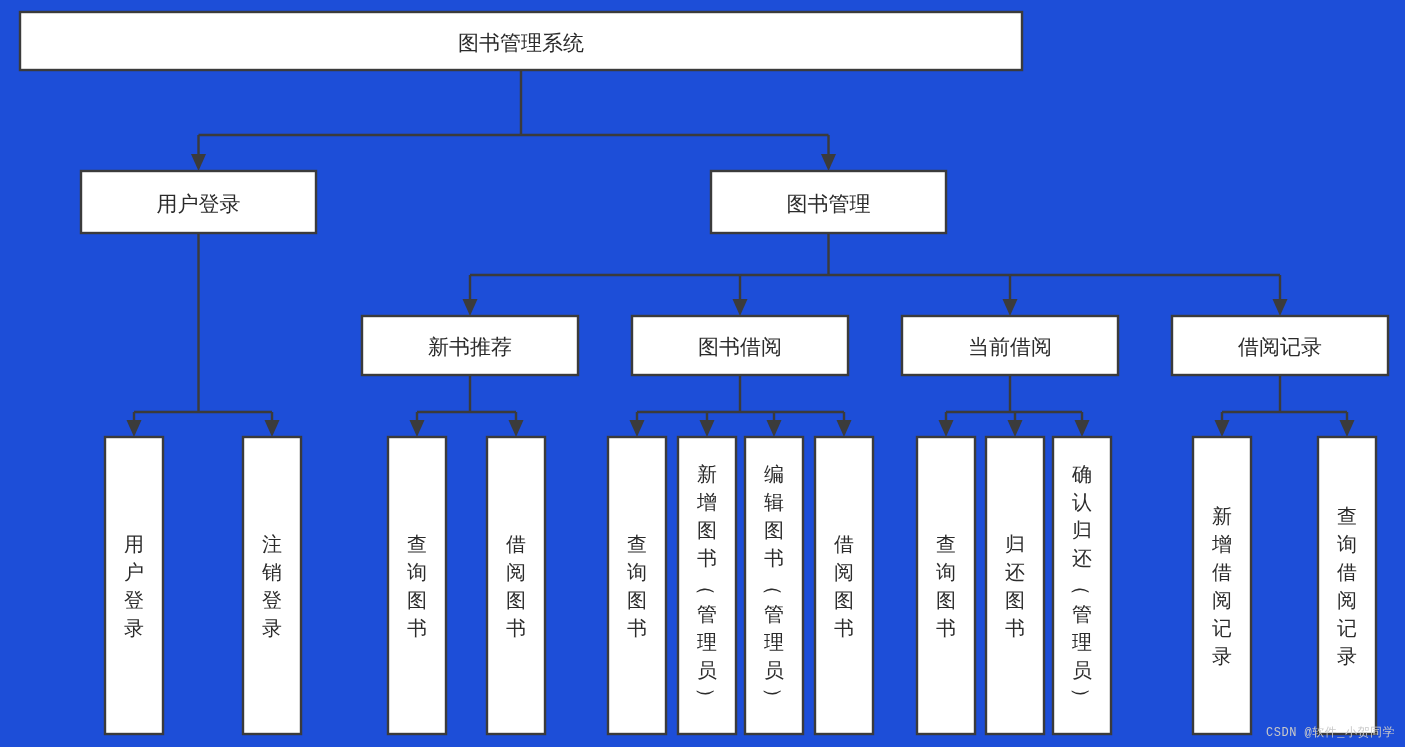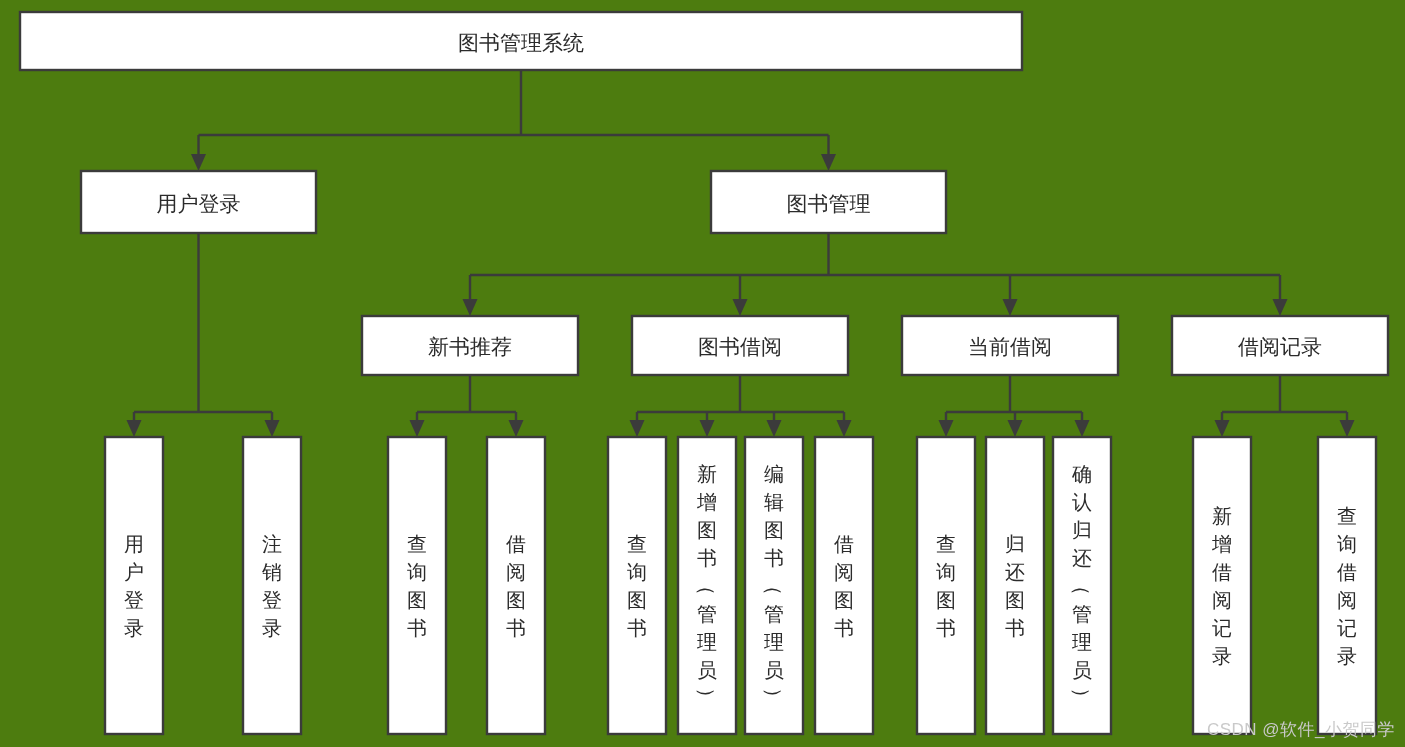--- a/index.html
+++ b/index.html
@@ -11,21 +11,21 @@
   body {
     width: 1405px;
     height: 747px;
     overflow: hidden;
     font-family: "Liberation Sans", "DejaVu Sans", sans-serif;
   }
   #diagram-root {
     position: relative;
     width: 1405px;
     height: 747px;
-    background: #4d7c0f;
+    background: #1d4ed8;
   }
   svg.diagram-canvas {
     position: absolute;
     left: 0;
     top: 0;
     width: 1405px;
     height: 747px;
     display: block;
   }
   .node-box {
@@ -52,22 +52,22 @@
     stroke-linecap: butt;
   }
   .arrow-head {
     fill: #3b3b3b;
     stroke: none;
   }
   .watermark-text {
     position: absolute;
     right: 10px;
     bottom: 6px;
-    font-family: Liberation Sans, sans-serif;
-    font-size: 17px;
+    font-family: Liberation Mono, monospace;
+    font-size: 12px;
     color: #c9c9c9;
     letter-spacing: 0.5px;
     user-select: none;
     pointer-events: none;
     white-space: nowrap;
     margin-top: 24px;
   }
 </style>
 </head>
 <body>

